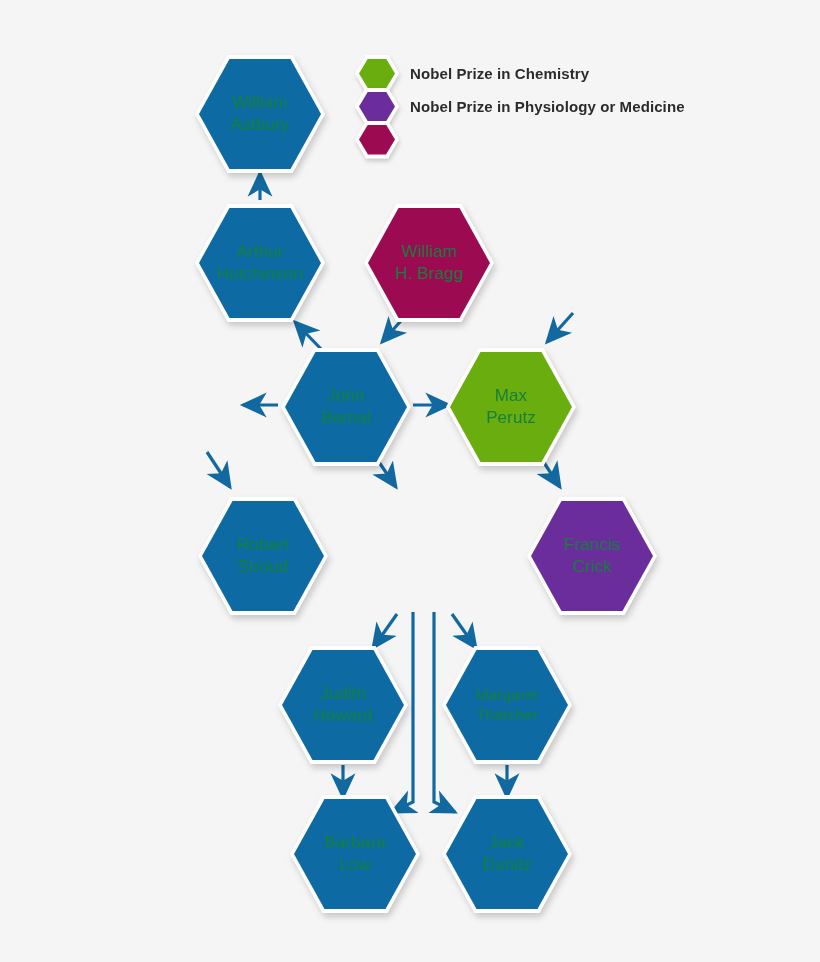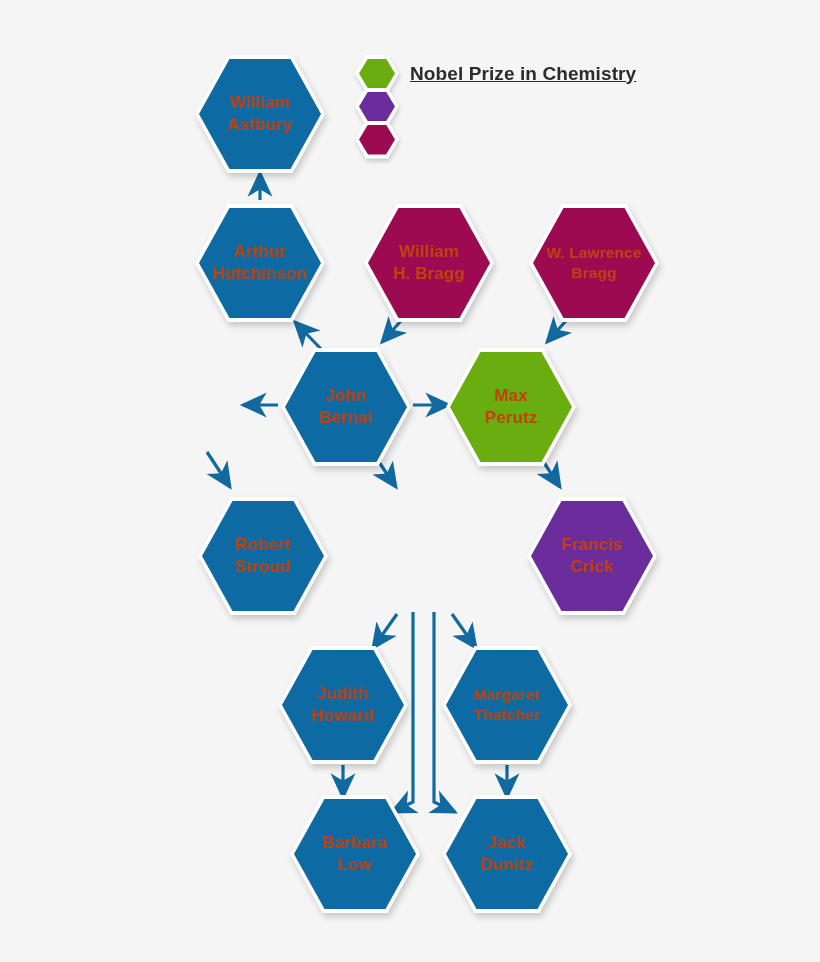--- a/index.html
+++ b/index.html
@@ -27,23 +27,23 @@
     position:absolute;inset:0;
     background:#ffffff;
     clip-path:polygon(25% 0%,75% 0%,100% 50%,75% 100%,25% 100%,0% 50%);
   }
   .hexinner{
     position:absolute;inset:4px;
     clip-path:polygon(25% 0%,75% 0%,100% 50%,75% 100%,25% 100%,0% 50%);
   }
   .node .label{
     position:relative;z-index:4;
-    color:#c2410c;
+    color:#15803d;
     font-size:17px;line-height:1.32;
-    font-weight:700;
+    font-weight:400;
     letter-spacing:.1px;
     padding:0 8px;
     pointer-events:none;
   }
   .node.small .label{font-size:15.5px;}
 
   
   #legend{position:absolute;left:355px;top:57px;z-index:6;}
   .leg-row{display:flex;align-items:center;height:33px;margin-bottom:0px;}
   .leg-hexwrap{
@@ -52,23 +52,22 @@
   }
   .leg-hexouter{
     position:absolute;inset:0;background:#fff;
     clip-path:polygon(25% 0%,75% 0%,100% 50%,75% 100%,25% 100%,0% 50%);
   }
   .leg-hexinner{
     position:absolute;inset:4px;
     clip-path:polygon(25% 0%,75% 0%,100% 50%,75% 100%,25% 100%,0% 50%);
   }
   .leg-text{
-    font-size:19px;color:#2b2b2b;font-weight:700;white-space:nowrap;
+    font-size:15px;color:#2b2b2b;font-weight:700;white-space:nowrap;
     letter-spacing:.1px;
-    text-decoration:underline;
   }
   
   #edges{position:absolute;left:0;top:0;width:820px;height:962px;z-index:2;}
 </style>
 </head>
 <body style="background: rgb(245, 245, 245);">
 
 <div id="stage">
 
   <svg id="edges" viewBox="0 0 820 962" width="820" height="962">
@@ -117,20 +116,21 @@
         <span class="leg-hexouter"></span>
         <span class="leg-hexinner" style="background:#6aad0f"></span>
       </span>
       <span class="leg-text">Nobel Prize in Chemistry</span>
     </div>
     <div class="leg-row">
       <span class="leg-hexwrap">
         <span class="leg-hexouter"></span>
         <span class="leg-hexinner" style="background:#6b2d9b"></span>
       </span>
+      <span class="leg-text">Nobel Prize in Physiology or Medicine</span>
     </div>
     <div class="leg-row">
       <span class="leg-hexwrap">
         <span class="leg-hexouter"></span>
         <span class="leg-hexinner" style="background:#9c0b52"></span>
       </span>
     </div>
   </div>
 
   <div class="node" style="left:195px;top:55px;width:130px;height:118px;">
@@ -150,27 +150,20 @@
   </div>
 
   <div class="node" style="left:364px;top:204px;width:130px;height:118px;">
     <span class="hexwrap">
         <span class="hexouter"></span>
         <span class="hexinner" style="background:#9c0b52"></span>
       </span>
     <span class="label"><span>William</span><br><span>H. Bragg</span></span>
   </div>
 
-  <div class="node small" style="left:529px;top:204px;width:130px;height:118px;">
-    <span class="hexwrap">
-        <span class="hexouter"></span>
-        <span class="hexinner" style="background:#9c0b52"></span>
-      </span>
-    <span class="label"><span>W. Lawrence</span><br><span>Bragg</span></span>
-  </div>
 
 
   <div class="node" style="left:281px;top:348px;width:130px;height:118px;">
     <span class="hexwrap">
         <span class="hexouter"></span>
         <span class="hexinner" style="background:#0d6aa3"></span>
       </span>
     <span class="label"><span>John</span><br><span>Bernal</span></span>
   </div>
 

